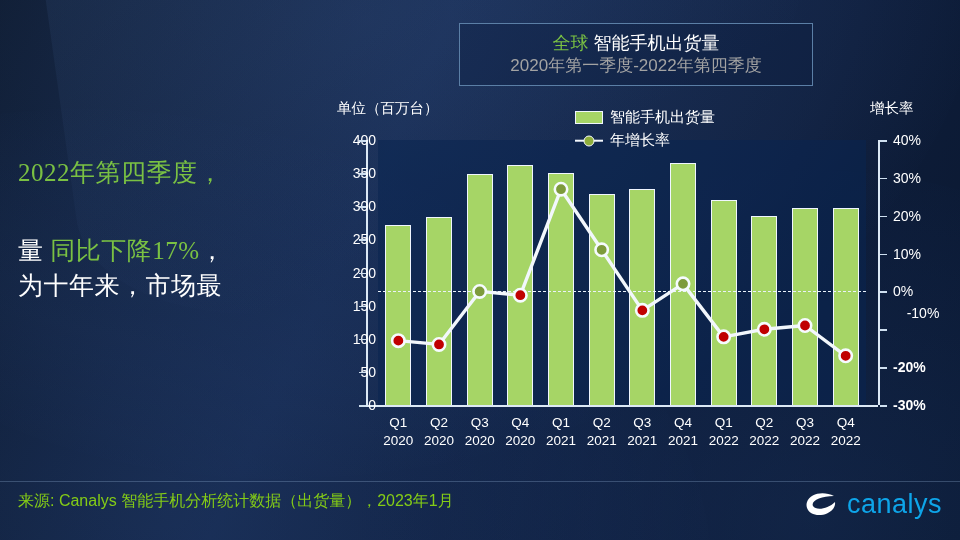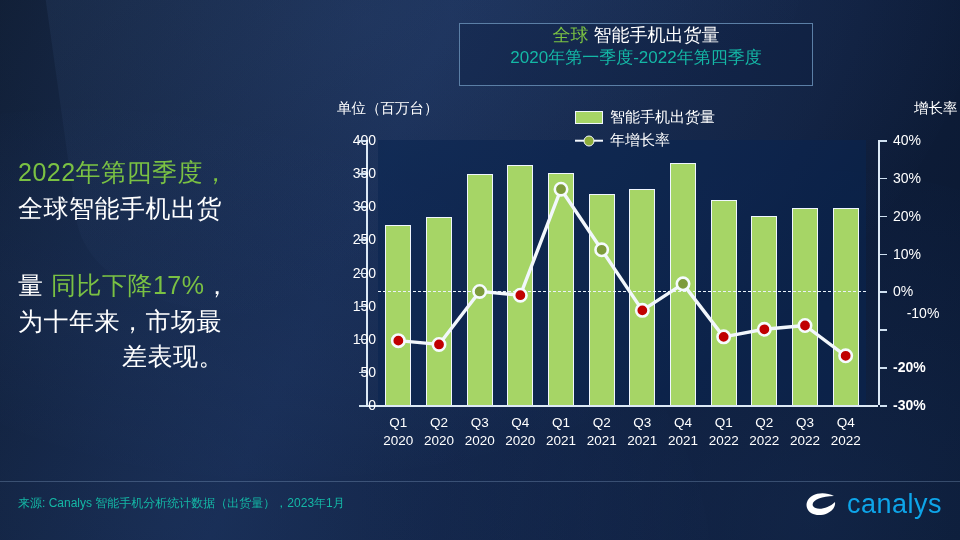--- a/index.html
+++ b/index.html
@@ -39,47 +39,47 @@
   }
 
   
   .headline {
     position: absolute; left: 18px; top: 155px; width: 310px;
     z-index: 5; text-align: center;
     font-size: 25px; line-height: 1.42; color: #ffffff;
     letter-spacing: 0.5px;
   }
   .headline .hl { color: #7ac143; }
-  .headline .ln { display: block; white-space: nowrap; }
+  .headline .ln { display: block; white-space: nowrap; font-family: Liberation Serif, serif; }
   .headline .ln-1 { text-align: left; }
   .headline .ln-2 { text-align: left; }
   .headline .ln-3 { text-align: left; margin-top: 42px; }
   .headline .ln-4 { text-align: left; }
   .headline .ln-5 { text-align: center; }
 
   
   .titlebox {
     position: absolute; left: 459px; top: 23px; width: 354px; height: 63px;
     border: 1.5px solid #5b7fa6; z-index: 6;
-    display: flex; flex-direction: column; align-items: center; 
+    display: flex; flex-direction: column; align-items: center; justify-content: center;
     background: rgba(12,30,62,0.35);
   }
   .titlebox .t1 { font-size: 18px; line-height: 1.25; white-space: nowrap; }
   .titlebox .t1 .g { color: #7ac143; }
   .titlebox .t1 .w { color: #ffffff; }
-  .titlebox .t2 { font-size: 17px; line-height: 1.3; color: #14b8a6; white-space: nowrap; }
+  .titlebox .t2 { font-size: 17px; line-height: 1.3; color: #a3a3a3; white-space: nowrap; }
 
   
   .chart { position: absolute; left: 0; top: 0; width: 960px; height: 540px; z-index: 4; }
 
   .axis-title {
     position: absolute; color: #ffffff; font-size: 14.5px; white-space: nowrap;
   }
   .axis-title.left { left: 337px; top: 99px; }
-  .axis-title.right { left: 870px; top: 99px; margin-left: 44px; }
+  .axis-title.right { left: 870px; top: 99px; }
 
   .ytick {
     position: absolute; color: #ffffff; font-size: 14px;
     text-align: right; width: 46px; transform: translateY(-50%);
   }
   .ytick.left { left: 330px; }
   .ytick.right { left: 893px; text-align: left; width: 60px; }
 
   .tickmark { position: absolute; height: 1.5px; background: #cfe0f0; }
 
@@ -117,45 +117,43 @@
   }
   .legend-label { color: #ffffff; font-size: 15px; white-space: nowrap; }
 
   
   .footer-rule {
     position: absolute; left: 0; right: 0; bottom: 58px; height: 1px;
     background: rgba(150,180,215,0.30); z-index: 5;
   }
   .source {
     position: absolute; left: 18px; bottom: 28px; z-index: 6;
-    color: #14b8a6; font-size: 12px; white-space: nowrap;
+    color: #84cc16; font-size: 16px; white-space: nowrap;
   }
   .logo {
     position: absolute; right: 18px; bottom: 20px; z-index: 6;
     display: flex; align-items: center; gap: 9px;
   }
   .logo-text { color: #0ea5e9; font-size: 27px; letter-spacing: 0.5px; }
 </style>
 </head>
 <body>
 
 <div class="bg">
   <div class="bg-base"></div>
   <div class="sw sw1"></div>
   <div class="sw sw2"></div>
   <div class="sw sw3"></div>
   <div class="sw4"></div>
 </div>
 
 <div class="headline">
   <span class="ln ln-1"><span class="hl">2022年第四季度，</span></span>
-  <span class="ln ln-2">全球智能手机出货</span>
   <span class="ln ln-3"><span>量 </span><span class="hl">同比下降17%</span><span>，</span></span>
   <span class="ln ln-4">为十年来，市场最</span>
-  <span class="ln ln-5">差表现。</span>
 </div>
 
 <div class="titlebox">
   <div class="t1">
     <span class="g">全球</span><span class="w"> 智能手机出货量</span>
   </div>
   <div class="t2">2020年第一季度-2022年第四季度</div>
 </div>
 
 <div class="chart" id="chart">

